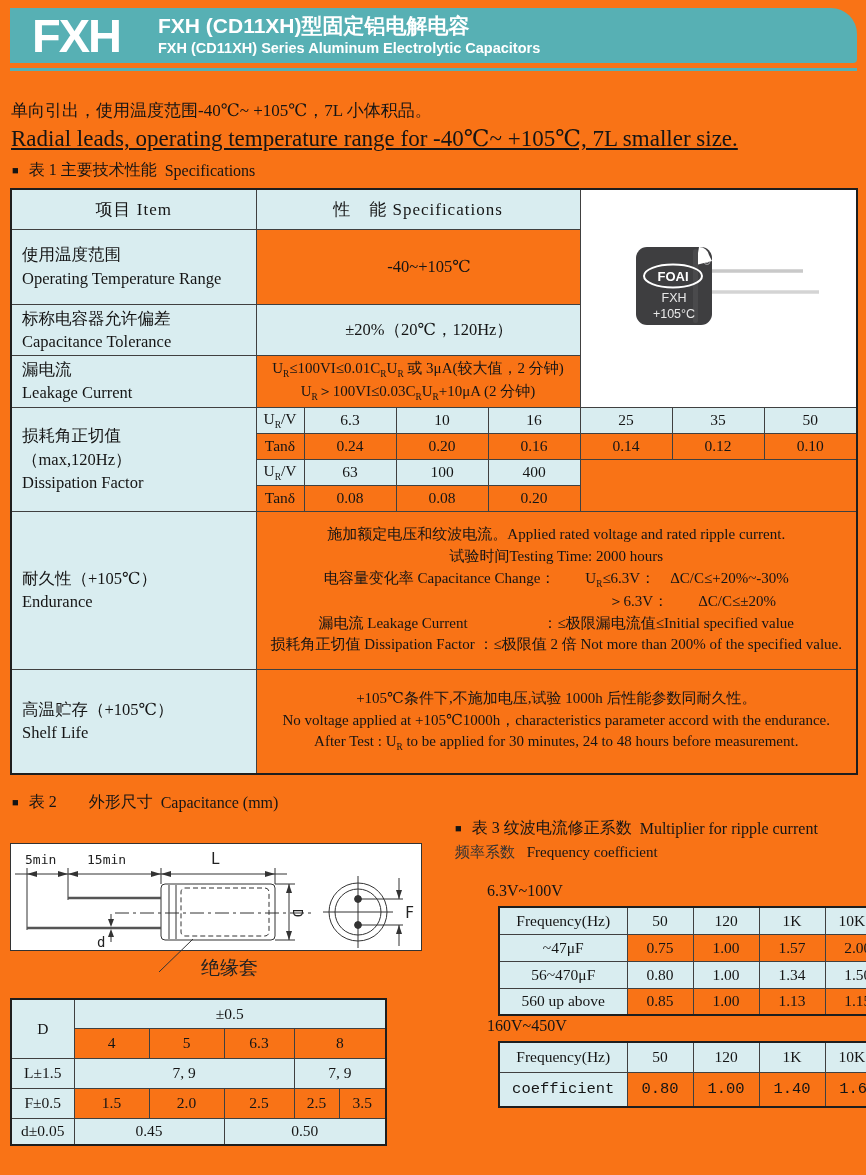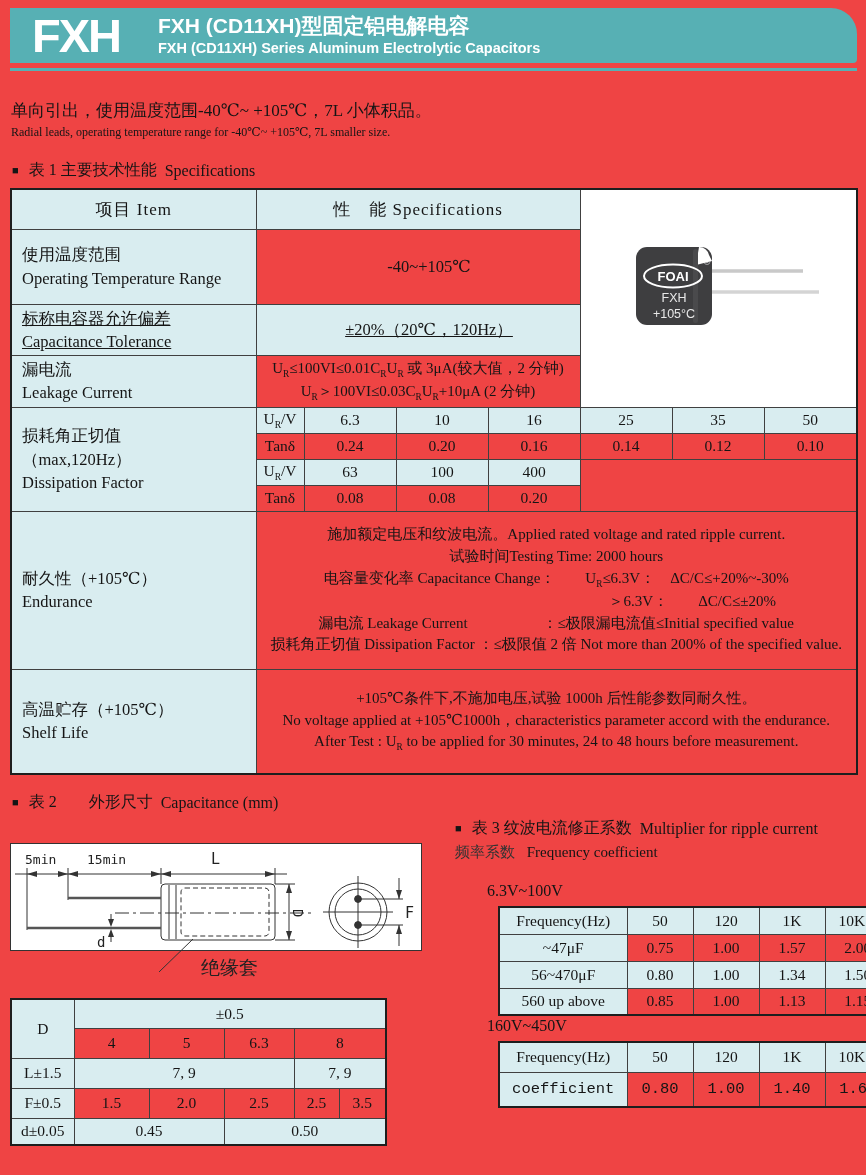--- a/index.html
+++ b/index.html
@@ -1,18 +1,18 @@
 <!DOCTYPE html>
 <html><head>
 <meta charset="utf-8">
 <style>
   * { margin:0; padding:0; box-sizing:border-box; }
   html,body { background:#ffffff; }
   .page {
-    position:relative; width:866px; height:1175px; background:#ef4444;
+    position:relative; width:866px; height:1175px; background:#f97316;
     font-family:"Liberation Serif","DejaVu Serif",serif; color:#151515;
     overflow:hidden;
   }
   
   .banner {
     position:absolute; left:10px; top:8px; width:847px; height:55px;
     background:#57b0b4; border-radius:0 26px 4px 0;
     display:flex; align-items:center;
     font-family:"Liberation Sans","DejaVu Sans",sans-serif; color:#ffffff;
   }
@@ -22,21 +22,21 @@
   }
   .banner-titles { margin-left:38px; }
   .banner-title { font-size:21px; font-weight:700; line-height:1.25; }
   .banner-subtitle { font-size:14.5px; font-weight:700; line-height:1.3; }
   .banner-rule {
     position:absolute; left:10px; top:68px; width:847px; height:3px;
     background:#57b0b4;
   }
   
   .intro-zh { position:absolute; left:11px; top:99px;  font-size:17px; }
-  .intro-en { position:absolute; left:11px; top:125px; font-size:12px; }
+  .intro-en { position:absolute; left:11px; top:125px; font-size:23px;text-decoration:underline; }
   
   .sec-heading { position:absolute; display:flex; align-items:center; font-size:16px; }
   .sec-heading .marker { font-size:11px; margin-right:10px; line-height:1; }
   .sec-heading .zh { margin-right:8px; }
   .h-t1 { left:12px; top:160px; }
   .h-t2 { left:12px; top:792px; }
   .h-t3 { left:455px; top:818px; }
   .sub-t3 { position:absolute; left:455px; top:843px; font-size:15px; color:#333; }
   .sub-t3 .en { margin-left:8px; color:#151515; }
   .range-label { position:absolute; font-size:16px; }
@@ -49,21 +49,21 @@
     font-size:15px; padding:0; overflow:hidden;
   }
   .cyan { background:#d9edf0; }
   
   .t1 { position:absolute; left:10px; top:188px; width:846px; border:2px solid #1e1e1e; }
   .t1 td.th { font-size:17px; letter-spacing:1px; }
   .t1 td.item { text-align:left; padding:2px 28px 2px 10px; font-size:16.5px; line-height:1.4; }
   .t1 td.val { font-size:16.5px;padding-left:22px; }
   .t1 td.val-left { text-align:center; padding:2px 8px; font-size:15px; line-height:1.45; }
   .t1 td.num { font-size:15.5px; }
-  .t1 tr.h40 { height:40px; } .t1 tr.h75 { height:75px; } .t1 tr.h42 { height:42px;text-decoration:underline; }
+  .t1 tr.h40 { height:40px; } .t1 tr.h75 { height:75px; } .t1 tr.h42 { height:42px; }
   .t1 tr.h48 { height:48px; } .t1 tr.h26 { height:26px; } .t1 tr.h158 { height:158px; }
   .t1 tr.h105 { height:105px; }
   .t1 .lines { font-size:15.5px; line-height:1.62; padding:4px 10px; }
   .t1 .indent { margin-left:272px; }
   .photo-cell { background:#ffffff; }
   
   .draw-box {
     position:absolute; left:10px; top:843px; width:412px; height:108px;
     border:1.5px solid #333; background:#fff;
   }

